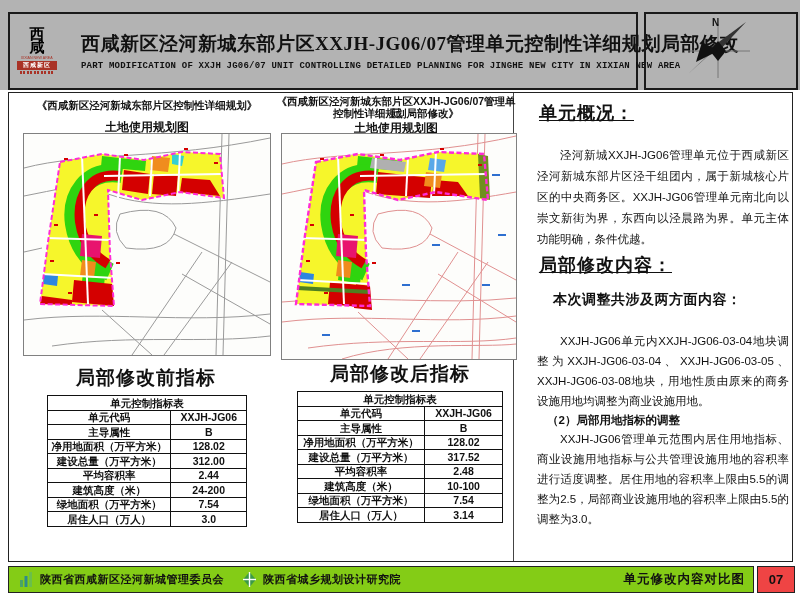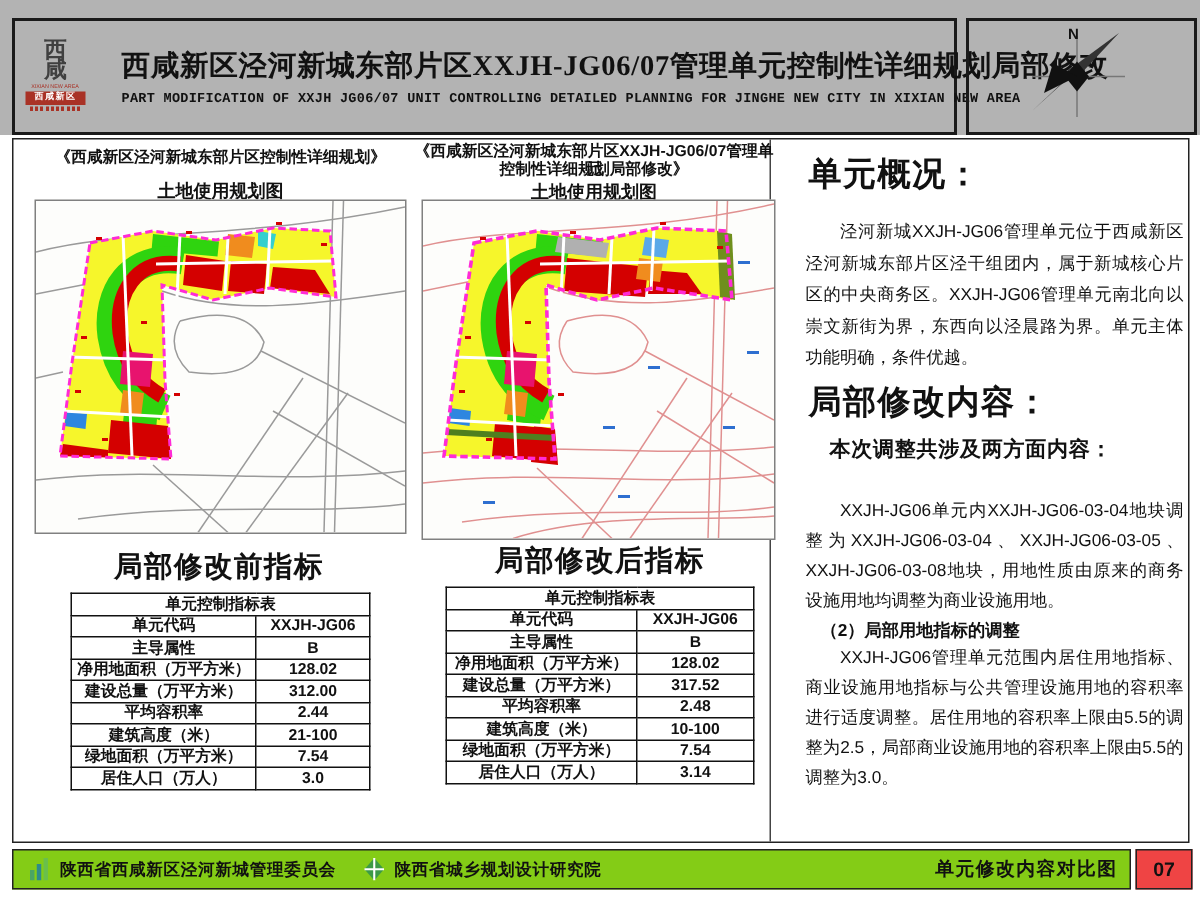--- a/index.html
+++ b/index.html
@@ -4,21 +4,21 @@
 <style>
   html,body{margin:0;padding:0;background:#fff;}
   body{width:800px;height:600px;position:relative;overflow:hidden;
        font-family:"Liberation Sans",sans-serif;color:#111;}
   
   .header-band{position:absolute;left:0;top:0;width:800px;height:90px;background:#b3b3b3;}
   .title-box{position:absolute;left:8px;top:12px;width:626px;height:74px;
              border:2px solid #1a1a1a;display:flex;align-items:center;}
   .logo{width:46px;margin-left:7px;display:flex;flex-direction:column;align-items:center;}
   .logo-chars{width:17px;font-family:"Liberation Serif",serif;font-weight:bold;
-              color:#404040;font-size:15px;line-height:13px;word-break:break-all;text-align:center;}
+              color:#000000;font-size:15px;line-height:13px;word-break:break-all;text-align:center;}
   .logo-en{font-size:4px;color:#a93226;white-space:nowrap;transform:scale(.9);margin-top:1px;}
   .logo-band{width:40px;height:9px;background:#a93226;color:#fff;font-size:6px;line-height:9px;
              text-align:center;font-weight:bold;margin-top:1px;letter-spacing:1px;}
   .logo-dots{width:34px;height:3px;margin-top:1px;
              background:repeating-linear-gradient(90deg,#a93226 0 2px,transparent 2px 3.5px);}
   .titles{margin-left:24px;}
   .title-cn{font-size:19px;font-weight:bold;letter-spacing:.5px;white-space:nowrap;
             font-family:"Liberation Serif","Liberation Sans",sans-serif;}
   .title-en{font-size:9px;font-weight:bold;letter-spacing:.2px;margin-top:4px;white-space:nowrap;
             font-family:"Liberation Mono",monospace;}
@@ -30,21 +30,21 @@
   .map-title{position:absolute;text-align:center;font-size:10.5px;font-weight:bold;line-height:12px;}
   .map-subtitle{position:absolute;text-align:center;font-size:12px;font-weight:bold;}
   .map-frame{position:absolute;border:1px solid #808080;background:#fdfdfb;overflow:hidden;}
   .tbl-heading{position:absolute;text-align:center;font-size:19px;font-weight:bold;letter-spacing:1px;}
   table.ind{border-collapse:collapse;width:100%;}
   table.ind td{border:1.2px solid #111;font-size:10.5px;font-weight:bold;text-align:center;
                padding:0;height:13.5px;line-height:12px;}
   table.ind td.val{width:38%;font-family:"Liberation Sans",sans-serif;}
   .tbl-wrap{position:absolute;}
   
-  .rc-h1{position:absolute;font-size:22px;font-weight:bold;letter-spacing:1px;}
+  .rc-h1{position:absolute;font-size:18px;font-weight:bold;letter-spacing:1px;text-decoration:underline;}
   .rc-h2{position:absolute;font-size:14px;font-weight:bold;letter-spacing:.5px;}
   .rc-item{position:absolute;font-size:11.5px;font-weight:bold;}
   .rc-p{position:absolute;font-size:11.5px;line-height:21px;text-align:justify;text-indent:2em;}
   
   .footer-box{position:absolute;left:8px;top:566px;width:744px;height:25px;border:1.5px solid #222;
               background:#84cc16;display:flex;align-items:center;}
   .page-box{position:absolute;left:757px;top:566px;width:36px;height:25px;border:1.5px solid #222;
             background:#ef4444;display:flex;align-items:center;justify-content:center;
             font-size:13px;font-weight:bold;}
   .org{font-size:11px;font-weight:bold;letter-spacing:.5px;}
@@ -268,21 +268,21 @@
           <tr>
             <td>建设总量（万平方米）</td>
             <td class="val">312.00</td>
           </tr>
           <tr>
             <td>平均容积率</td>
             <td class="val">2.44</td>
           </tr>
           <tr>
             <td>建筑高度（米）</td>
-            <td class="val">21-100</td>
+            <td class="val">24-200</td>
           </tr>
           <tr>
             <td>绿地面积（万平方米）</td>
             <td class="val">7.54</td>
           </tr>
           <tr>
             <td>居住人口（万人）</td>
             <td class="val">3.0</td>
           </tr>
         </tbody>

